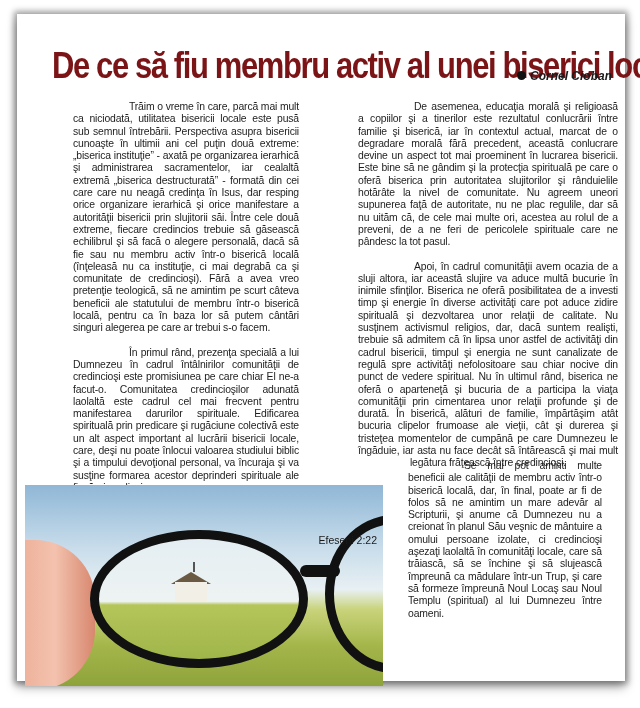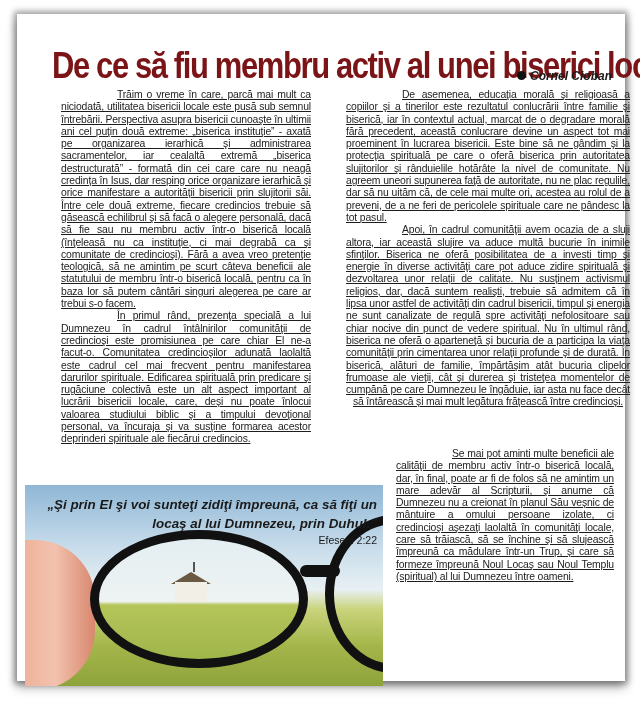--- a/index.html
+++ b/index.html
@@ -24,21 +24,21 @@
     font-size:12px; color:#1a1a1a;
   }
   .author .dot {
     display:inline-block; width:9px; height:9px; border-radius:50%;
     background:#111; margin-right:4px; vertical-align:0px;
   }
   .col {
     position:absolute; font-size:10.4px; line-height:12.3px; color:#1d1d1d;
     text-align:justify; letter-spacing:-0.15px;
   }
-  .col p { margin:0; text-indent:56px;text-decoration:underline; }
+  .col p { margin:12px; text-indent:56px; }
   .col1 { left:61px; top:89px; width:250px; }
   .col2 { left:346px; top:89px; width:284px; }
   .col3 { left:396px; top:448px; width:218px; }
   .col2 p.last { text-align-last:center; }
   .photo {
     position:absolute; left:25px; top:485px; width:358px; height:201px;
     overflow:hidden;
     background: linear-gradient(180deg, #8fb7d6 0%, #c6dbea 30%, #e8f0f3 52%, #c9d37a 62%, #a4b64a 80%, #8ea33c 100%);
   }
   .quote {
@@ -95,15 +95,14 @@
 </div>
 
 <div class="photo">
   <div class="finger"></div>
   <div class="lens"></div>
   <div class="bridge"></div>
   <div class="lens2"></div>
   <div class="cross"></div>
   <div class="church-roof"></div>
   <div class="church"></div>
-  <div class="quote">„Şi prin El şi voi sunteţi zidiţi împreună, ca să fiţi un locaş al lui Dumnezeu, prin Duhul.”</div>
   <div class="ref">Efeseni 2:22</div>
 </div>
 
 </body></html>

